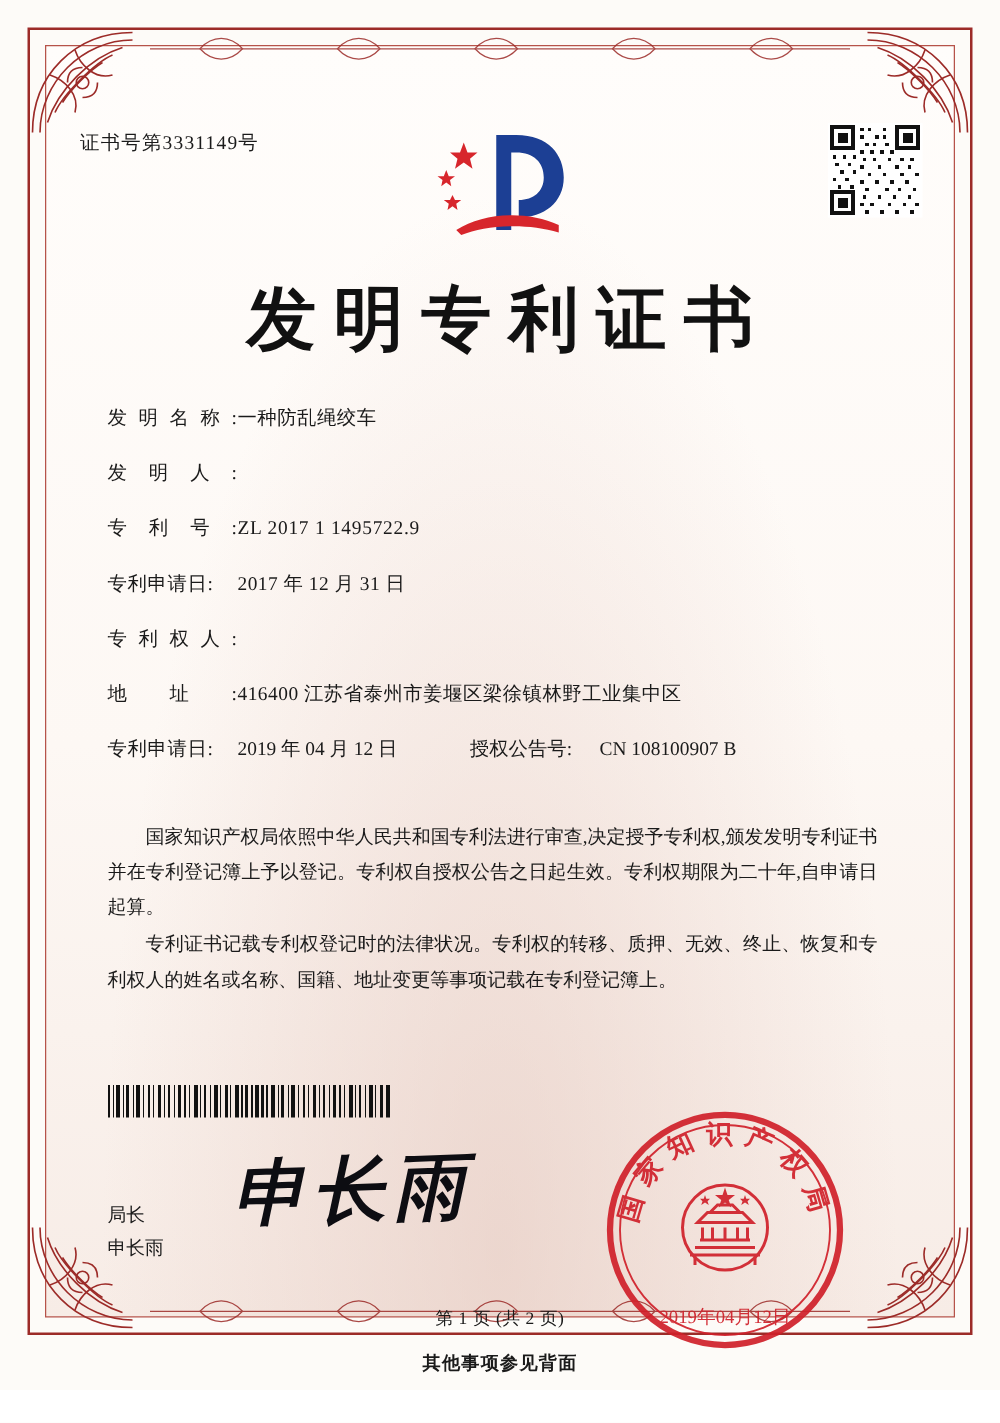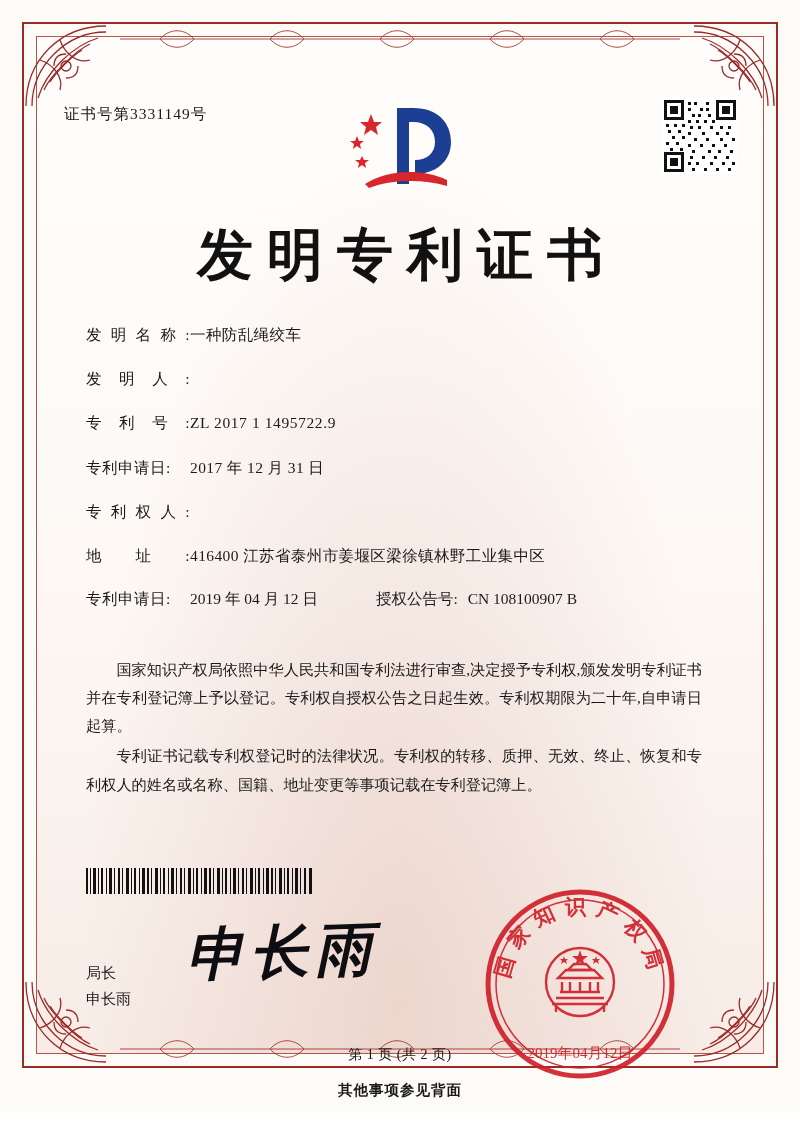--- a/index.html
+++ b/index.html
@@ -137,21 +137,21 @@
     justify-content: space-between;
   }
   .fl.spread span { display: inline-block; }
   .fv {
     flex: 1;
     letter-spacing: 0.4px;
   }
   .fv.mono-ish { letter-spacing: 0.6px; }
   .row-inline { display: flex; align-items: baseline; font-size: 15.5px; margin-bottom: 22.5px;}
   .row-inline .seg2 { margin-left: 58px; display:flex; align-items: baseline;}
-  .row-inline .seg2 .lbl { margin-right: 10px; }
+  .row-inline .seg2 .lbl { margin-right: 22px; }
 
   .paragraphs {
     position: absolute;
     left: 50px;
     right: 62px;
     top: 620px;
     font-size: 15.2px;
     line-height: 1.85;
     text-align: justify;
   }

